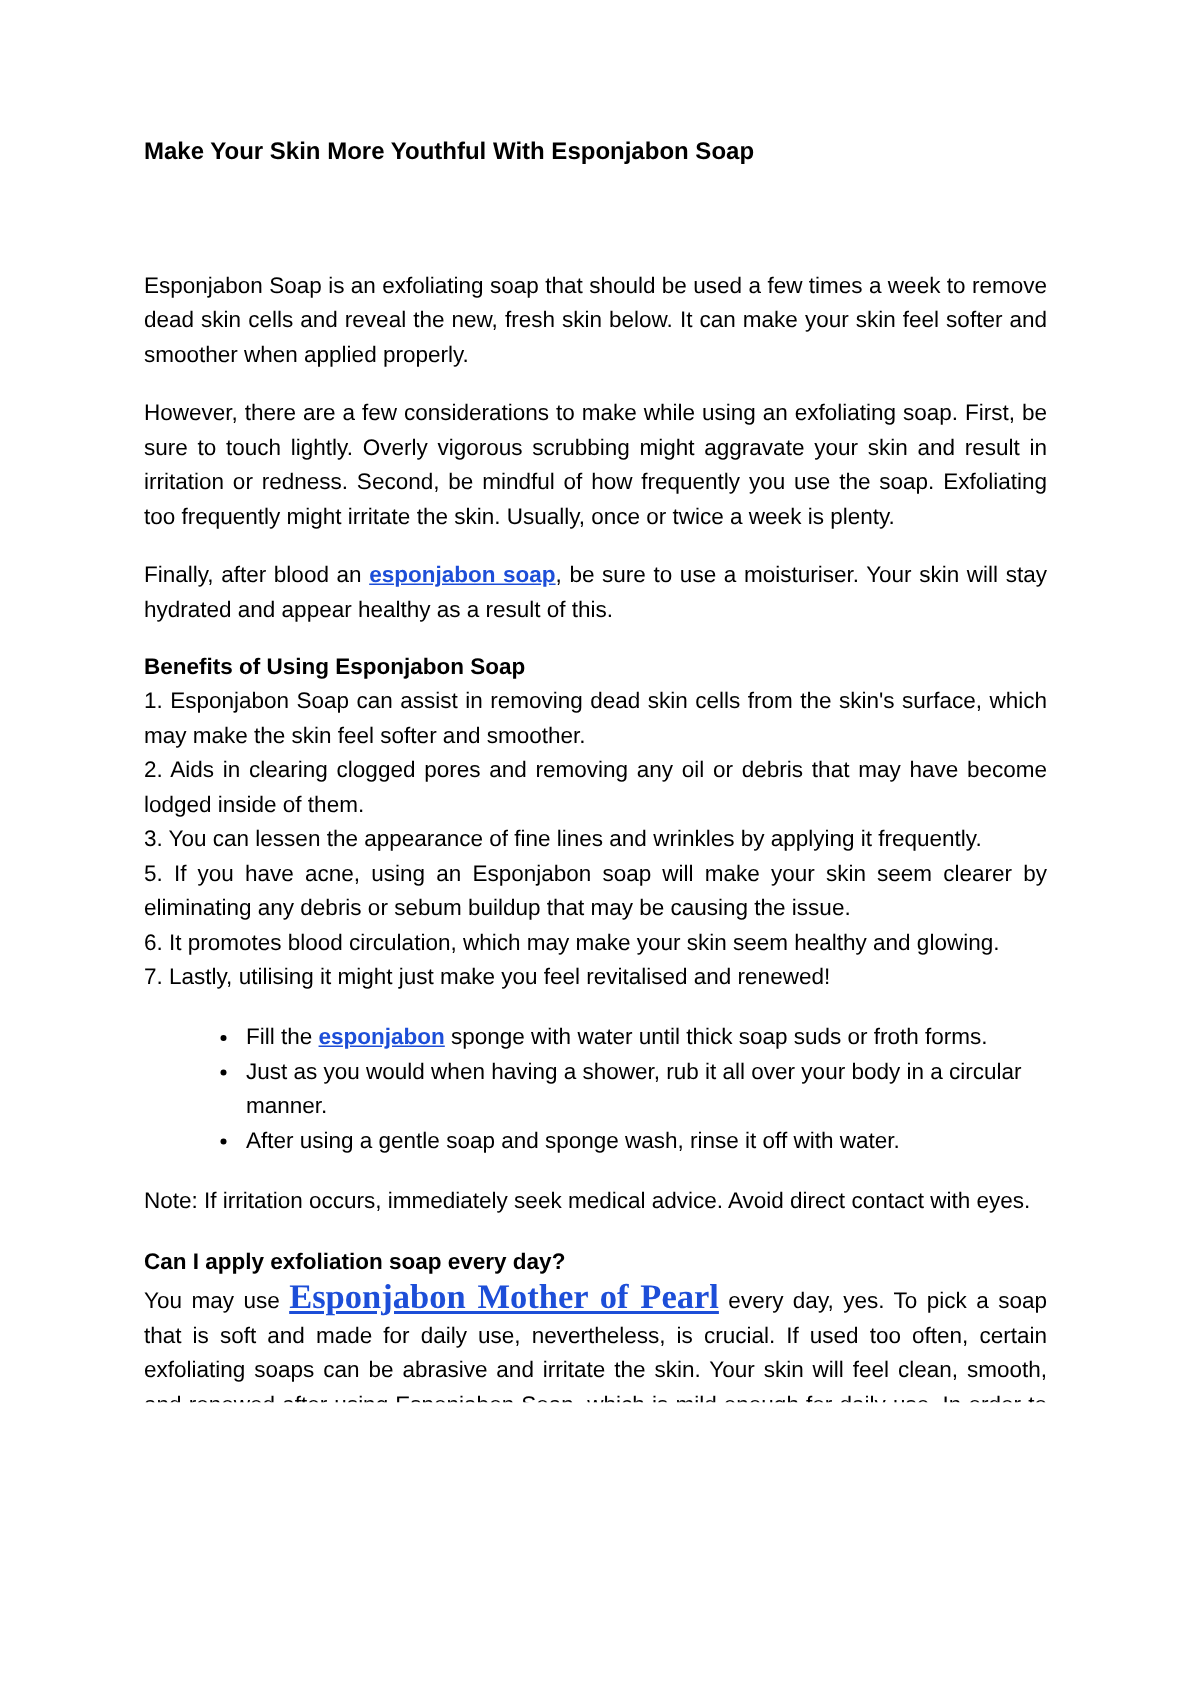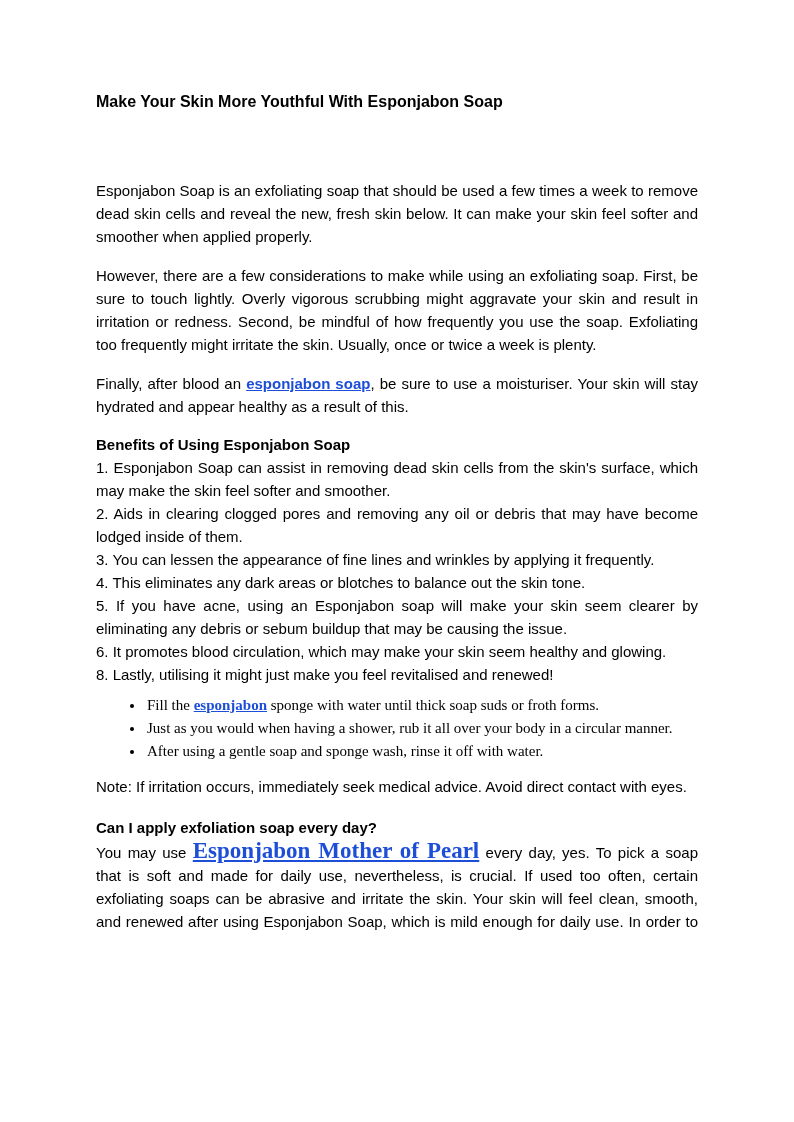--- a/index.html
+++ b/index.html
@@ -35,24 +35,23 @@
     margin: 0;
     text-align: left;
   }
   .benefits-block { margin: 0 0 8px 0; }
   .benefits-block p {
     margin: 0;
     text-align: justify;
   }
   .howto-block { margin: 0 0 12px 0; }
   ul.steps {
-    margin: 0;
+    margin: 17px;
     padding-left: 49px;
     list-style-type: disc;
-    font-family: Liberation Serif, serif;
   }
   ul.steps li {
     text-align: justify;
     padding-left: 2px;
   }
   p.note { margin: 0 0 18px 0; text-align: justify; }
   .faq-block p { margin: 0; text-align: justify; }
   a.doc-link {
     color: #1d4ed8;
     font-weight: bold;
@@ -75,24 +74,23 @@
 
   <p class="body-text">However, there are a few considerations to make while using an exfoliating soap. First, be sure to touch lightly. Overly vigorous scrubbing might aggravate your skin and result in irritation or redness. Second, be mindful of how frequently you use the soap. Exfoliating too frequently might irritate the skin. Usually, once or twice a week is plenty.</p>
 
   <p class="body-text p3"><span>Finally, after blood an </span><a class="doc-link">esponjabon soap</a><span>, be sure to use a moisturiser. Your skin will stay hydrated and appear healthy as a result of this.</span></p>
 
   <div class="benefits-block">
     <div class="heading">Benefits of Using Esponjabon Soap</div>
     <p>1. Esponjabon Soap can assist in removing dead skin cells from the skin's surface, which may make the skin feel softer and smoother.</p>
     <p>2. Aids in clearing clogged pores and removing any oil or debris that may have become lodged inside of them.</p>
     <p>3. You can lessen the appearance of fine lines and wrinkles by applying it frequently.</p>
-    <p>4. This eliminates any dark areas or blotches to balance out the skin tone.</p>
     <p>5. If you have acne, using an Esponjabon soap will make your skin seem clearer by eliminating any debris or sebum buildup that may be causing the issue.</p>
     <p>6. It promotes blood circulation, which may make your skin seem healthy and glowing.</p>
-    <p>8. Lastly, utilising it might just make you feel revitalised and renewed!</p>
+    <p>7. Lastly, utilising it might just make you feel revitalised and renewed!</p>
   </div>
 
   <div class="howto-block">
     <ul class="steps">
       <li><span>Fill the </span><a class="doc-link">esponjabon</a><span> sponge with water until thick soap suds or froth forms.</span></li>
       <li>Just as you would when having a shower, rub it all over your body in a circular manner.</li>
       <li>After using a gentle soap and sponge wash, rinse it off with water.</li>
     </ul>
   </div>
 

